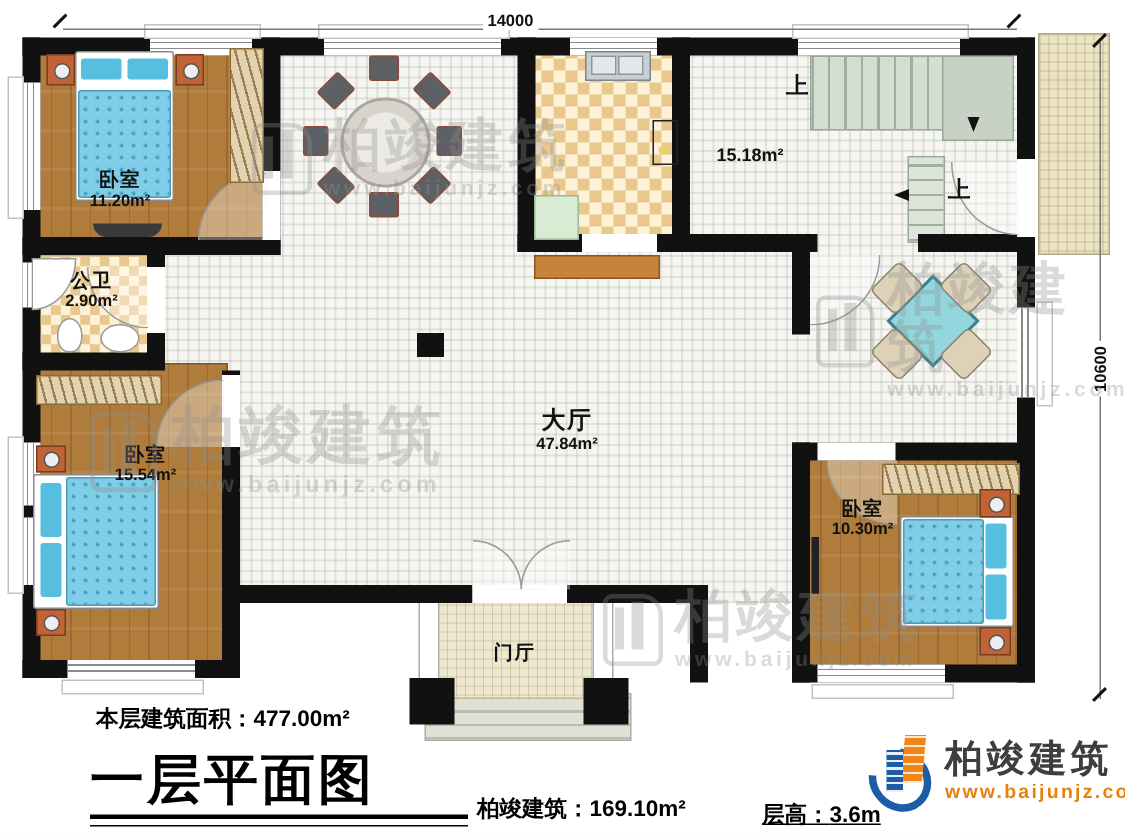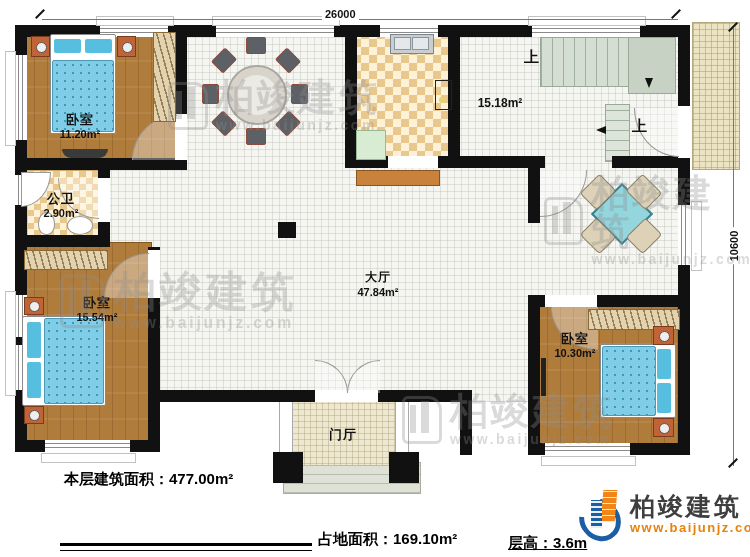--- a/index.html
+++ b/index.html
@@ -222,44 +222,44 @@
   <div class="abs tri-down" style="left:645px;top:78px;"></div>
   <div class="abs tri-left" style="left:596px;top:126px;"></div>
 
   <div class="abs rlabel" style="left:30px;top:113px;width:100px;">
     <span class="rname">卧室</span>
     <span class="rarea">11.20m²</span>
   </div>
   <div class="abs rlabel" style="left:460px;top:97px;width:80px;">
     <span class="rarea" style="font-size:12px;">15.18m²</span>
   </div>
-  <div class="abs rlabel" style="left:30px;top:192px;width:62px;">
+  <div class="abs rlabel" style="left:30px;top:180px;width:62px;">
     <span class="rname">公卫</span>
     <span class="rarea">2.90m²</span>
   </div>
   <div class="abs rlabel" style="left:52px;top:296px;width:90px;">
     <span class="rname">卧室</span>
     <span class="rarea">15.54m²</span>
   </div>
   <div class="abs rlabel" style="left:328px;top:272px;width:100px;">
-    <span class="rname" style="font-size:12px;font-family:Liberation Mono, monospace;">大厅</span>
+    <span class="rname" style="font-size:16px;">大厅</span>
     <span class="rarea">47.84m²</span>
   </div>
   <div class="abs rlabel" style="left:535px;top:332px;width:80px;">
     <span class="rname">卧室</span>
     <span class="rarea">10.30m²</span>
   </div>
   <div class="abs rlabel" style="left:303px;top:428px;width:80px;">
     <span class="rname">门厅</span>
   </div>
   <div class="abs up" style="left:524px;top:48px;">上</div>
   <div class="abs up" style="left:632px;top:117px;">上</div>
 
   <div class="abs dimline" style="left:42px;top:19px;width:636px;height:1px;"></div>
-  <div class="abs dim" style="left:322px;top:8px;">26000</div>
+  <div class="abs dim" style="left:322px;top:8px;">14000</div>
   <div class="abs tick" style="left:34px;top:13px;"></div>
   <div class="abs tick" style="left:670px;top:13px;"></div>
   <div class="abs dimline" style="left:733px;top:28px;width:1px;height:438px;"></div>
   <div class="abs dim" style="left:716px;top:240px;transform:rotate(-90deg);transform-origin:center;">10600</div>
   <div class="abs tick" style="left:727px;top:26px;"></div>
   <div class="abs tick" style="left:727px;top:462px;"></div>
 
   <div class="abs wm" style="left:168px;top:78px;">
     <span class="wm-icon"></span>
     <span class="fx-col">
@@ -286,25 +286,26 @@
     <span class="fx-col">
       <span class="wm-text">柏竣建筑</span>
       <span class="wm-url">www.baijunjz.com</span>
     </span>
   </div>
 
   <div class="abs ftext" style="left:64px;top:470px;">
     <span>本层建筑面积：</span><span>477.00m²</span>
   </div>
   <div class="abs" style="left:60px;top:496px;display:flex;align-items:baseline;gap:14px;">
+    <span class="ftitle">一层平面图</span>
   </div>
   <div class="abs" style="left:60px;top:543px;width:252px;height:3px;background:#000;"></div>
   <div class="abs" style="left:60px;top:550px;width:252px;height:1px;background:#000;"></div>
   <div class="abs ftext" style="left:318px;top:530px;">
-    <span>占地面积：</span><span>169.10m²</span>
+    <span>柏竣建筑：</span><span>169.10m²</span>
   </div>
   <div class="abs ftext" style="left:508px;top:534px;text-decoration:underline;">
     <span>层高：</span><span>3.6m</span>
   </div>
   <div class="abs logo" style="left:580px;top:488px;">
     <span class="logo-icon">
       <span class="logo-swoosh"></span>
       <span class="logo-borange"></span>
       <span class="logo-bblue"></span>
     </span>

